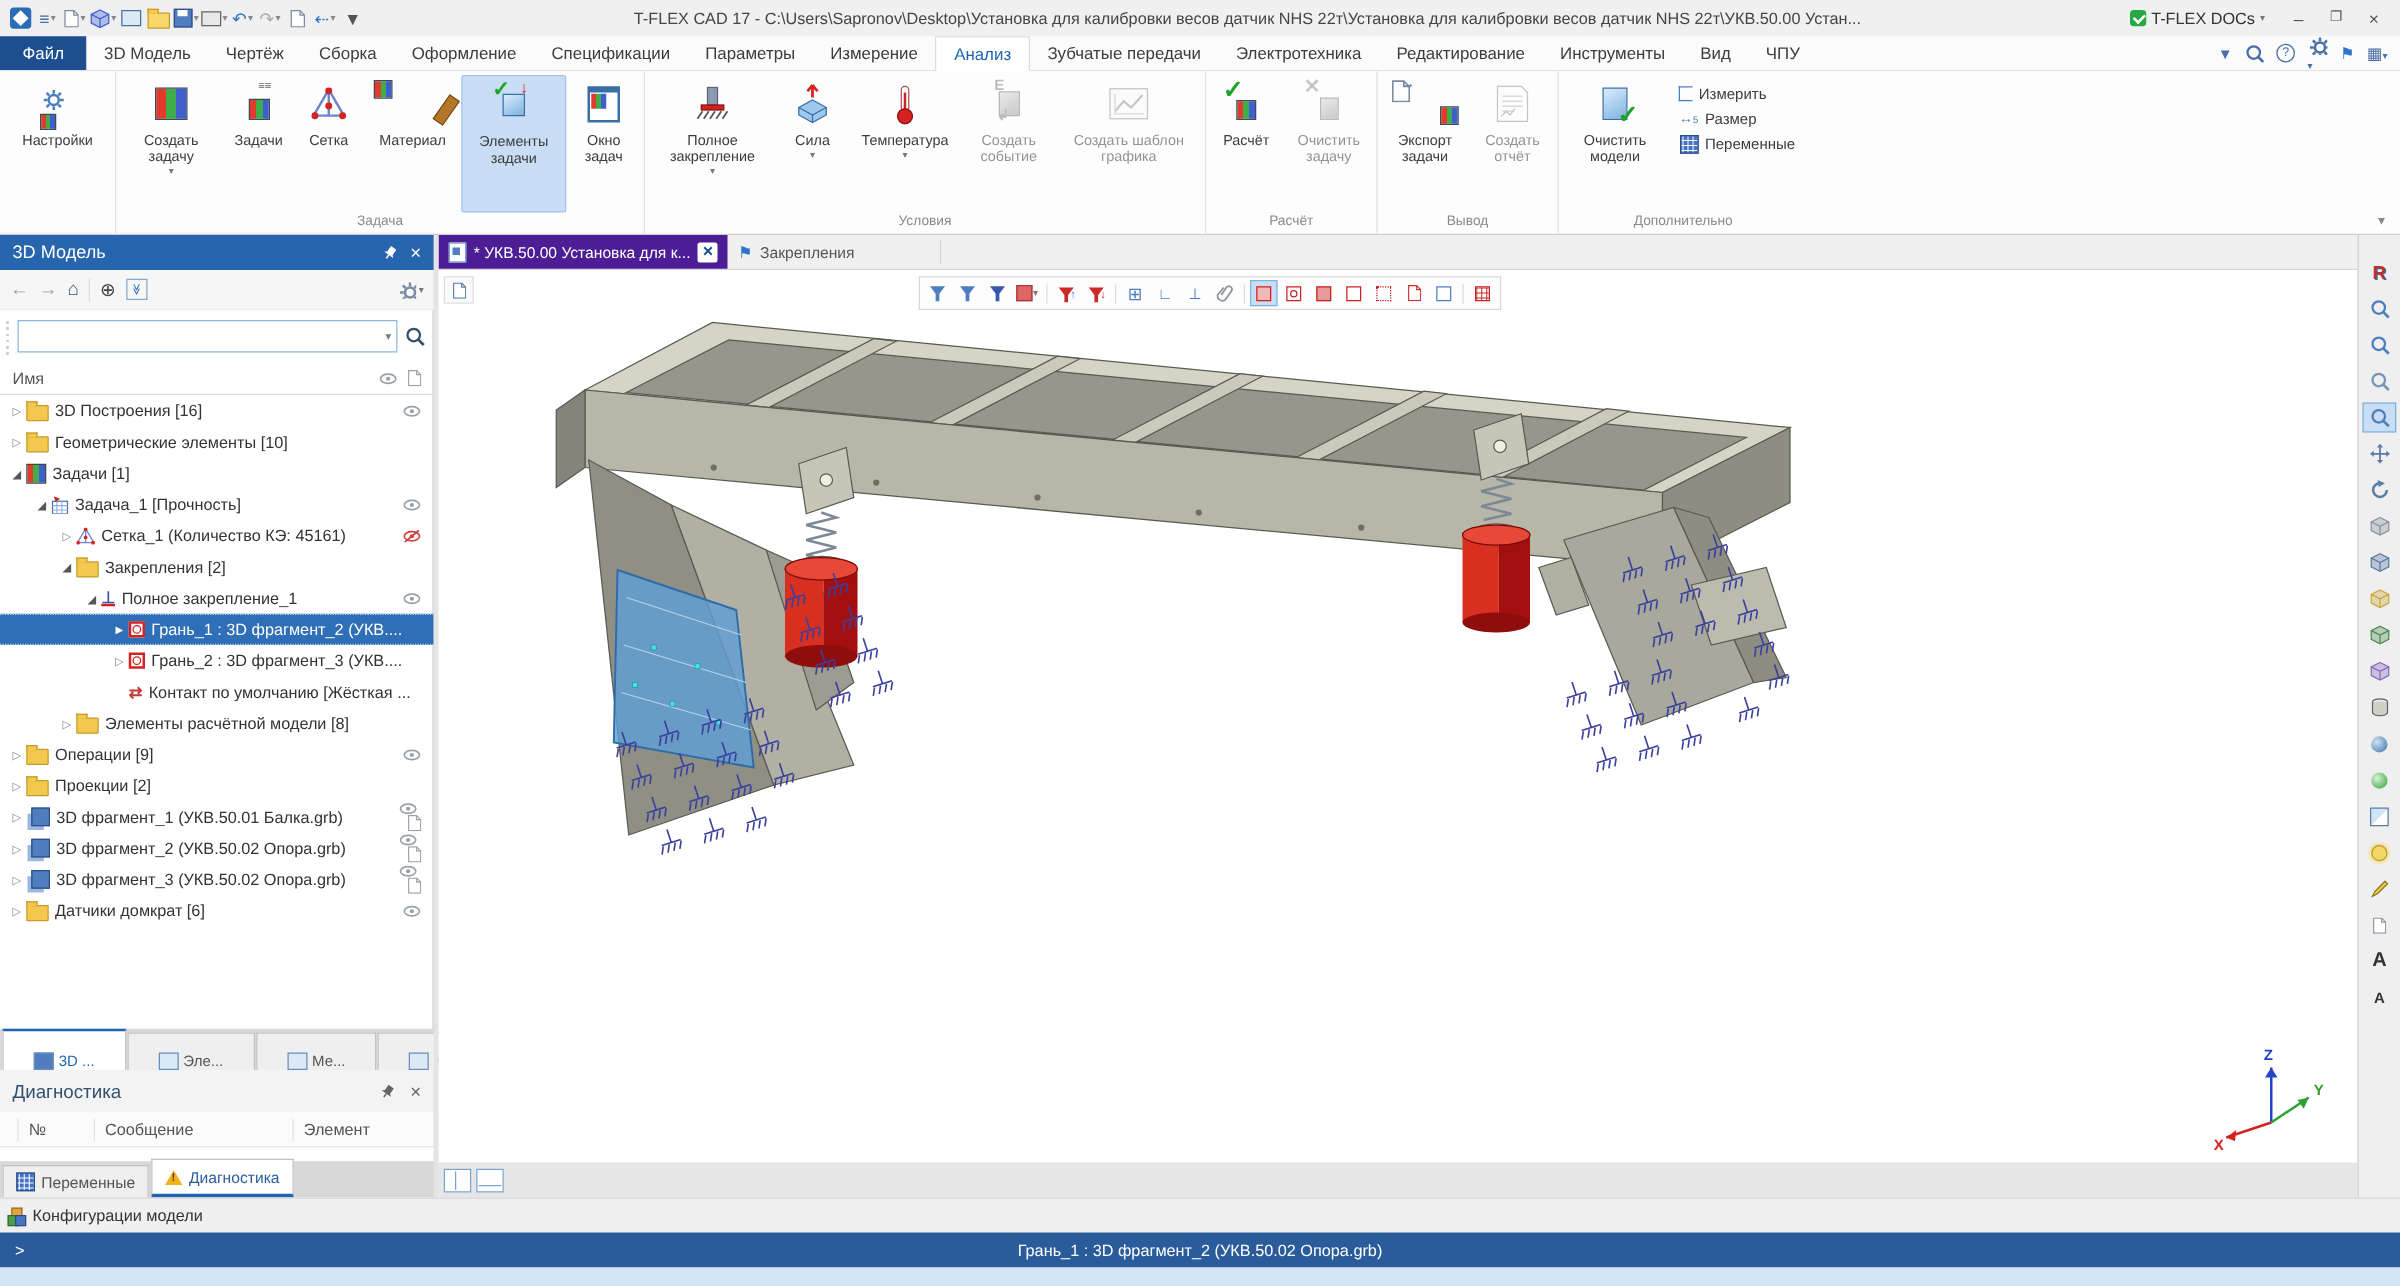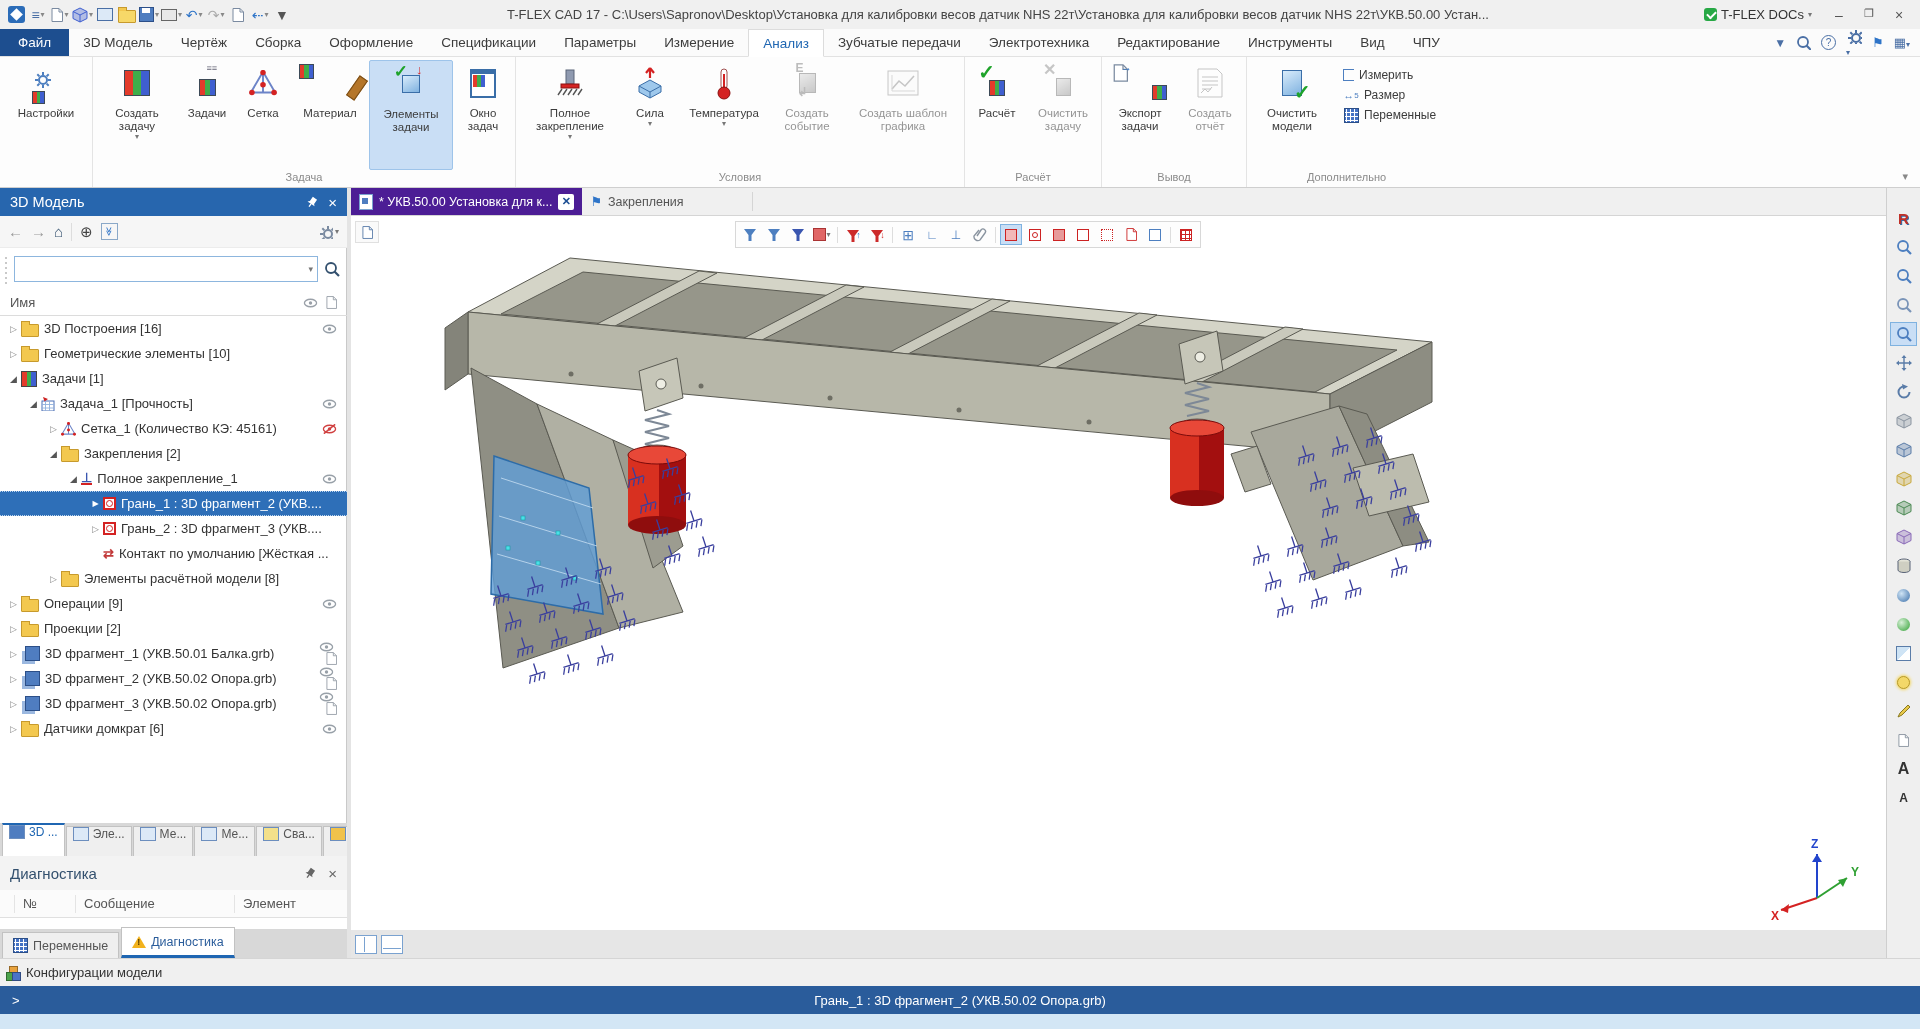--- a/index.html
+++ b/index.html
@@ -75,21 +75,21 @@
   .trail{margin-left:auto;display:flex;gap:7px;align-items:center;padding-right:6px;color:#98a0a8}
   .i-folder{width:16px;height:11px;background:#f3c84f;border:1px solid #c79a2d;border-radius:1px;position:relative;margin-top:3px}
   .i-folder::before{content:"";position:absolute;left:-1px;top:-4px;width:7px;height:3px;background:#f3c84f;border:1px solid #c79a2d;border-bottom:none}
   .i-cube{width:14px;height:14px;border:1px solid #444;background:linear-gradient(90deg,#e33b2b 0 34%,#3fae4a 34% 67%,#3f5fd0 67% 100%)}
   .i-face{width:13px;height:13px;border:2px solid #d42222;background:#fff;position:relative;box-sizing:border-box}
   .i-face::after{content:"";position:absolute;inset:1px;border:1.5px solid #d42222;border-radius:50%}
   .i-frag{width:13px;height:13px;background:#4f7dc0;border:1px solid #2c4f88;box-shadow:-4px 4px 0 -1px #9bb8e0;margin-left:4px}
   .chr{font-weight:bold}
   
   #lp-tabs{left:0;top:823px;width:347px;height:33px;background:#d8d8d8;display:flex;align-items:flex-end;padding-left:2px;box-sizing:border-box;gap:1px}
-  .ptab{height:29px;background:#efefef;border:1px solid #c2c2c2;border-bottom:none;display:flex;align-items:flex-start;gap:4px;padding:0 6px;font-size:12px;color:#555;white-space:nowrap}
+  .ptab{height:29px;background:#efefef;border:1px solid #c2c2c2;border-bottom:none;display:flex;align-items:flex-end;gap:4px;padding:0 24px;font-size:12px;color:#555;white-space:nowrap}
   .ptab.on{background:#fff;color:#1f66b2;border-top:2px solid #1f66b2;height:31px}
   .pt-ic{width:14px;height:12px;border:1px solid #6c8ebe;background:#dce9f7;display:inline-block}
   
   #diag-header{left:0;top:856px;width:347px;height:34px;background:#f3f3f3;display:flex;align-items:center;font-size:15px;color:#33506e;padding:0 10px;box-sizing:border-box}
   #diag-header .hic{margin-left:auto;display:flex;gap:12px;color:#666;align-items:center}
   #diag-cols{left:0;top:890px;width:347px;height:28px;display:flex;align-items:center;font-size:13px;color:#555;border-bottom:1px solid #e0e0e0;box-sizing:border-box;background:#fbfbfb}
   #diag-cols div{padding:0 8px;border-left:1px solid #e4e4e4;height:18px;line-height:18px}
   #diag-list{left:0;top:918px;width:347px;height:11px;background:#fff}
   #diag-tabs{left:0;top:929px;width:347px;height:29px;background:#d8d8d8;display:flex;align-items:flex-end;gap:2px;padding-left:2px;box-sizing:border-box}
   .dtab{height:25px;background:#efefef;border:1px solid #c2c2c2;border-bottom:none;display:flex;align-items:center;gap:5px;font-size:12.5px;color:#555;padding:0 10px}

